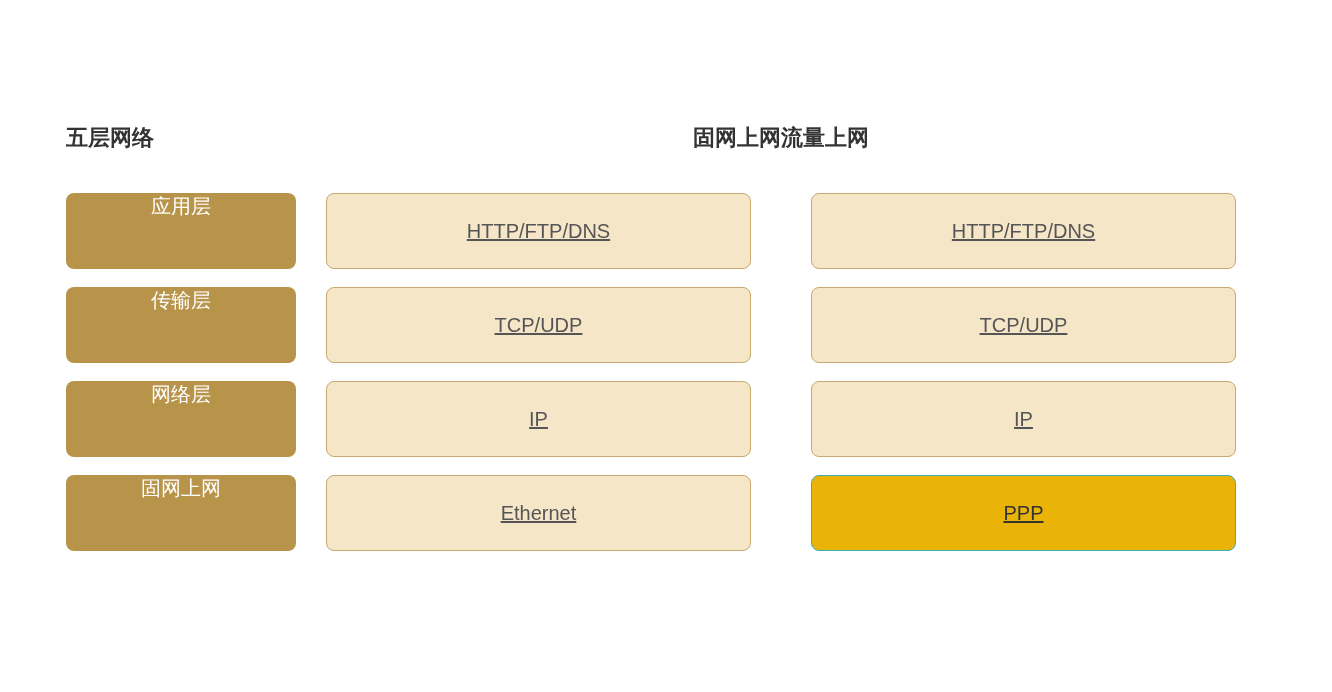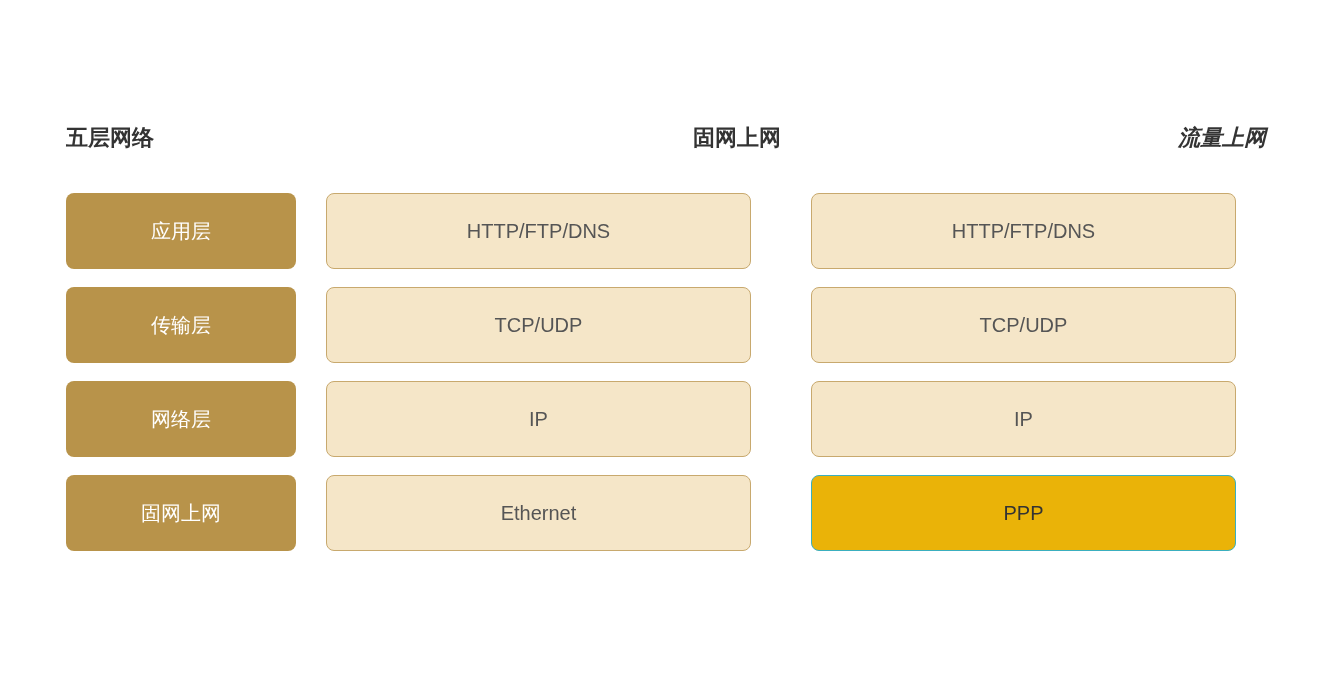--- a/index.html
+++ b/index.html
@@ -38,22 +38,21 @@
     .col-mid {
       flex: 1;
       display: flex;
       justify-content: flex-end;
       font-family: Liberation Serif, serif;
     }
 
     .col-right {
       flex: 1;
       display: flex;
-      justify-content: flex-end;
-      font-style: italic;
+      justify-content: flex-start;
     }
 
     .header-title {
       font-size: 22px;
       font-weight: bold;
       color: #333333;
       text-align: center;
     }
 
     .grid-row {
@@ -61,40 +60,40 @@
       align-items: center;
       margin-bottom: 18px;
     }
 
     .layer-box {
       width: 230px;
       height: 76px;
       background: #b8934a;
       border-radius: 8px;
       display: flex;
-      align-items: center;
       justify-content: center;
       color: #ffffff;
       font-size: 20px;
       font-weight: 500;
       flex-shrink: 0;
     }
 
     .protocol-box {
       flex: 1;
       height: 76px;
       background: #f5e6c8;
       border: 1.5px solid #c8a96e;
       border-radius: 8px;
       display: flex;
       align-items: center;
       justify-content: center;
       font-size: 20px;
       color: #555555;
       margin: 0 30px;
+      text-decoration: underline;
     }
 
     .protocol-box.teal {
       background: #eab308;
       border-color: #3aafbf;
       color: #333333;
     }
   </style>
 </head>
 <body>

